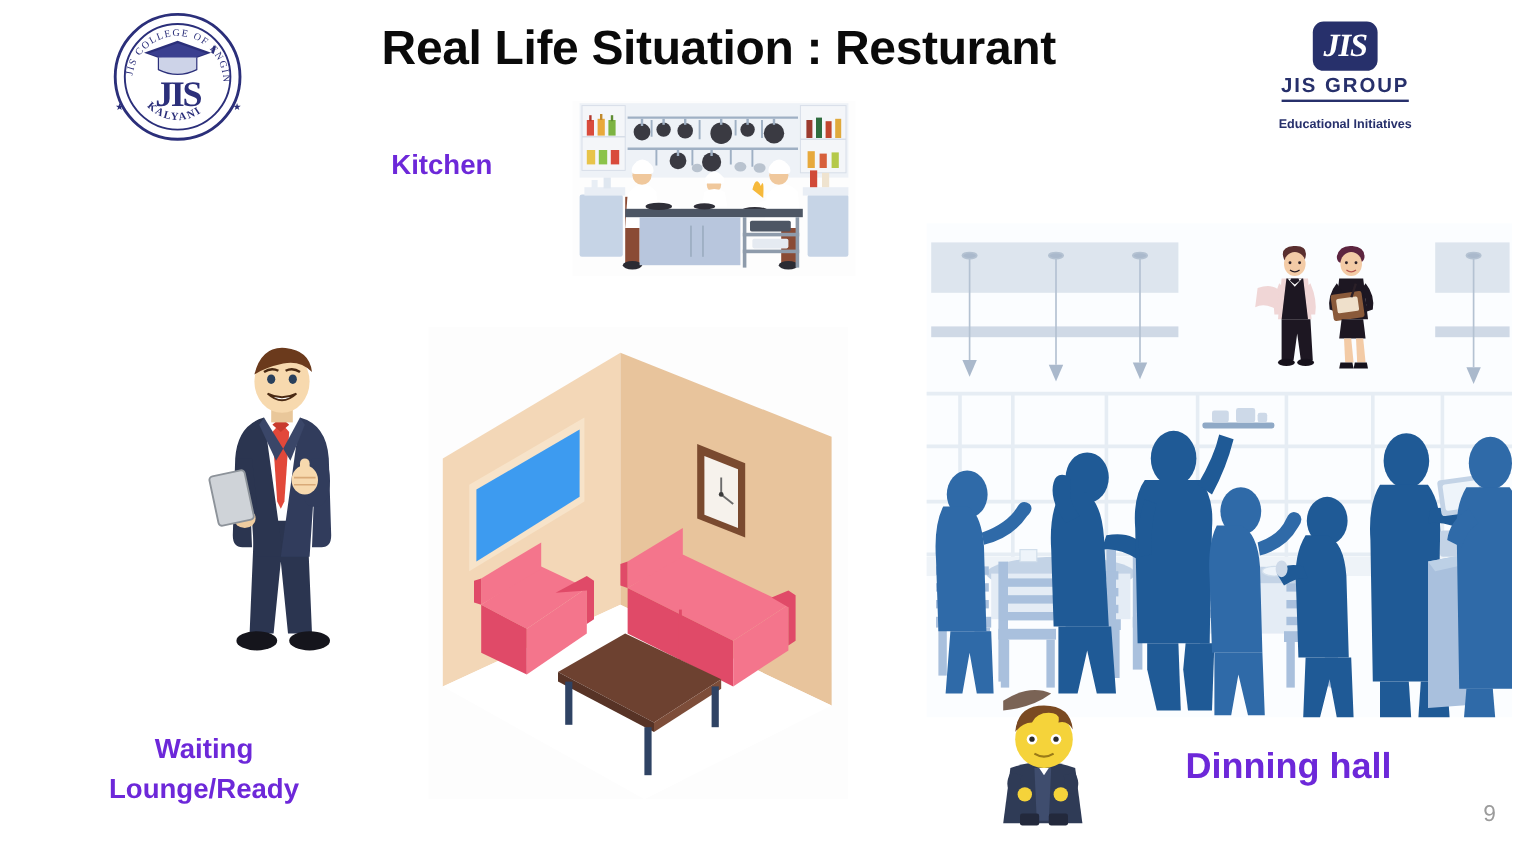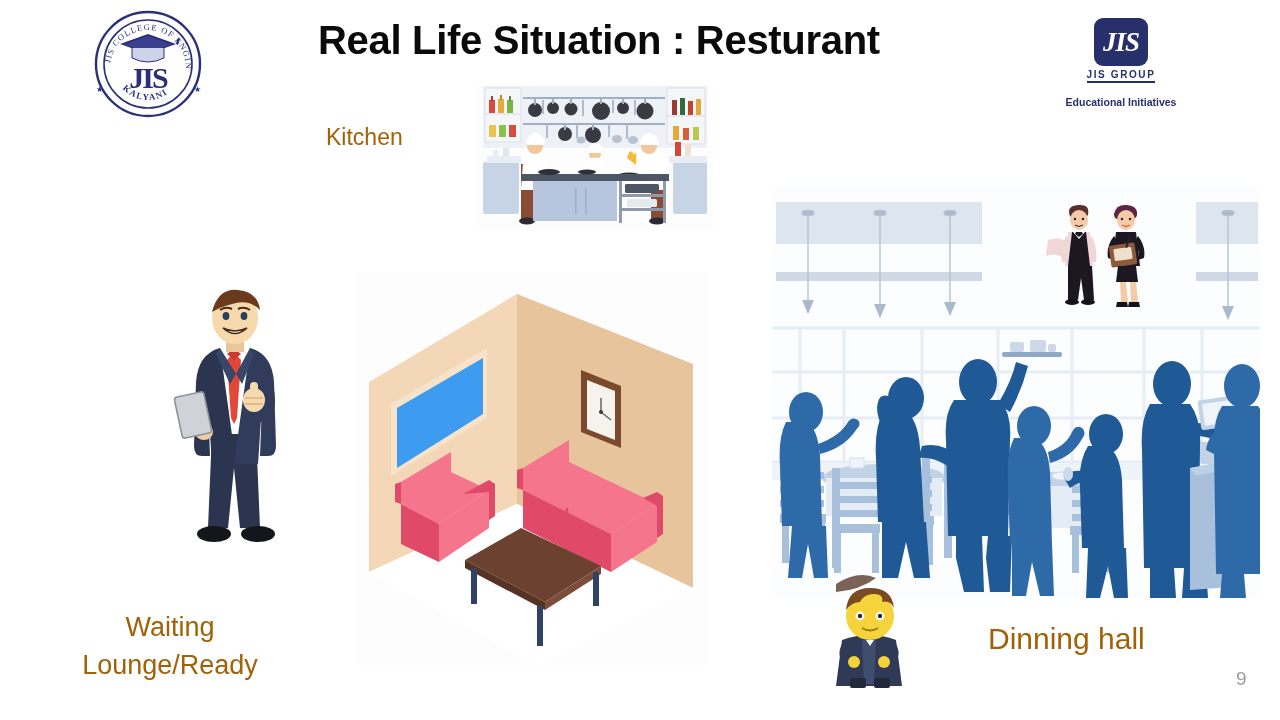--- a/index.html
+++ b/index.html
@@ -16,34 +16,34 @@
   .seal{position:absolute;left:78px;top:6px;width:140px;height:120px;}
   .seal svg{width:100%;height:100%;display:block;}
 
   
   .jisgroup{position:absolute;left:1055px;top:18px;width:132px;height:92px;
             display:flex;flex-direction:column;align-items:center;}
   .jg-badge{width:54px;height:48px;border-radius:9px;background:#27306b;
             display:flex;align-items:center;justify-content:center;}
   .jg-badge span{color:#fff;font-family:"Liberation Serif",serif;font-style:italic;
             font-weight:bold;font-size:27px;letter-spacing:-1px;line-height:1;}
-  .jg-name{margin-top:3px;color:#27306b;font-weight:bold;font-size:10px;
+  .jg-name{margin-top:3px;color:#27306b;font-weight:bold;font-size:17px;
             letter-spacing:1.6px;border-bottom:2.5px solid #27306b;padding-bottom:1px;}
   .jg-sub{margin-top:13px;color:#27306b;font-size:10.5px;font-weight:bold;}
 
   
   .title{position:absolute;left:318px;top:18px;width:700px;
          font-size:40px;font-weight:bold;color:#0a0a0a;line-height:1.1;
          letter-spacing:-0.3px;white-space:nowrap;}
 
   
-  .lbl{position:absolute;font-weight:normal;color:#a16207;}
+  .lbl{position:absolute;font-weight:bold;color:#6d28d9;}
   .lbl-kitchen{left:326px;top:124px;font-size:23px;}
   .lbl-dining{left:988px;top:622px;font-size:30px;}
-  .lbl-waiting{left:60px;top:608px;width:220px;text-align:center;font-size:27px;line-height:1.42;}
+  .lbl-waiting{left:60px;top:608px;width:220px;text-align:center;font-size:23px;line-height:1.42;}
   .page-no{position:absolute;left:1236px;top:668px;font-size:19px;color:#9b9b9b;}
 
   
   .fig{position:absolute;}
   .fig svg{display:block;width:100%;height:100%;}
 
   .fig-kitchen{left:477px;top:84px;width:236px;height:146px;}
   .fig-lounge{left:357px;top:272px;width:350px;height:394px;}
   .fig-dining{left:772px;top:186px;width:488px;height:412px;}
   .fig-man{left:168px;top:282px;width:132px;height:284px;}

